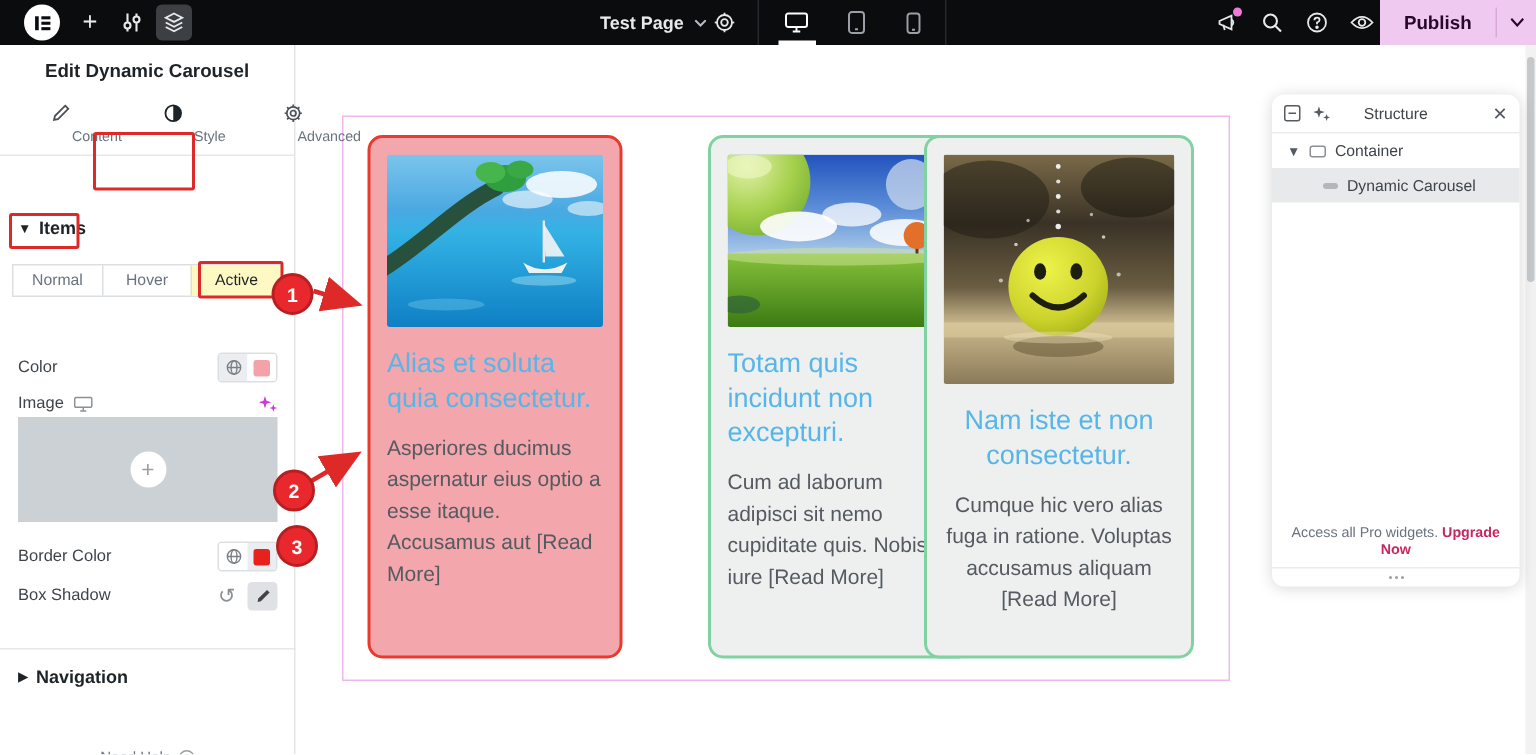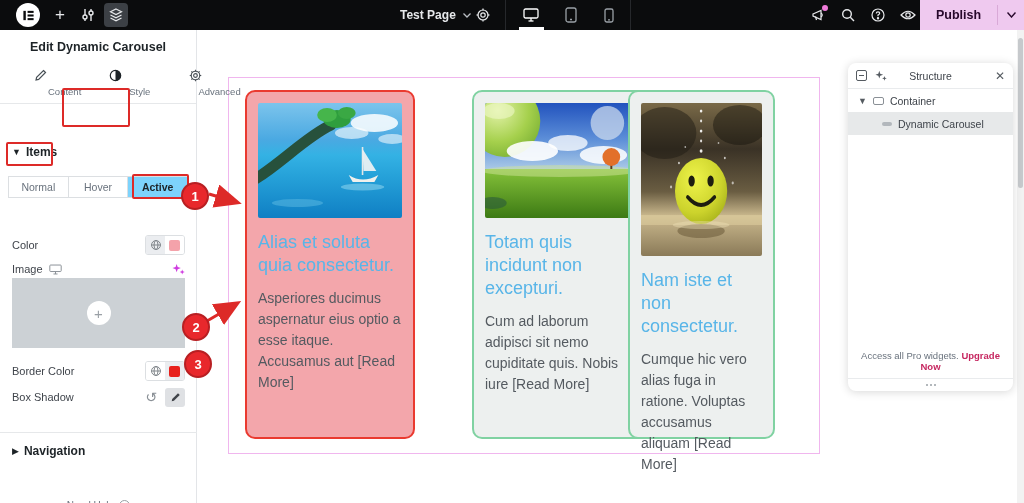--- a/index.html
+++ b/index.html
@@ -37,21 +37,21 @@
   .panel-title { text-align:center; padding:10px 0 8px; font-size:12.5px; font-weight:700; color:#1d2327; }
   .panel-tabs { display:flex; height:42px; border-bottom:1px solid #e6e8ea; }
   .ptab { flex:1; display:flex; flex-direction:column; align-items:center; justify-content:center; gap:3px; cursor:pointer; }
   .ptab .ptab-label { font-size:9.5px; color:#69727d;margin-left:48px; }
   .ptab .ptab-icon { height:14px; display:flex; align-items:center; justify-content:center; color:#495157; font-size:13px; line-height:14px; }
   .items-header { position:absolute; left:12px; top:115px; display:flex; align-items:center; gap:5px; font-size:12px; font-weight:700; color:#1d2327; cursor:pointer; }
   .caret { font-size:9px; color:#1d2327; }
   .state-tabs { position:absolute; left:8px; top:146px; width:180px; height:22px; display:flex; border:1px solid #dcdfe2; background:#fff; }
   .stab { flex:1; display:flex; align-items:center; justify-content:center; font-size:10.5px; color:#69727d; border-left:1px solid #dcdfe2; cursor:pointer; }
   .stab:first-child { border-left:none; }
-  .stab.active { background:#7dd3fc; color:#1d2327;font-weight:bold; }
+  .stab.active { background:#fef9c3; color:#1d2327; }
   .ctrl-row { position:absolute; left:12px; width:173px; display:flex; align-items:center; justify-content:space-between; height:20px; }
   .ctrl-label { font-size:11px; color:#3f444b; display:flex; align-items:center; gap:6px; }
   .seg { display:flex; border:1px solid #dcdfe2; border-radius:3px; overflow:hidden; }
   .seg-cell { width:19px; height:18px; display:flex; align-items:center; justify-content:center; background:#fff; cursor:pointer; }
   .seg-cell.dim { background:#ebedf0; }
   .swatch { width:11px; height:11px; border-radius:2px; }
   .img-placeholder { position:absolute; left:12px; top:248px; width:173px; height:70px; background:#ccd1d5; display:flex; align-items:center; justify-content:center; cursor:pointer; }
   .img-plus { width:24px; height:24px; border-radius:50%; background:#fff; color:#9aa0a6; font-size:15px; display:flex; align-items:center; justify-content:center; }
   .undo-btn { color:#8a9096; font-size:14px; margin-right:8px; cursor:pointer; }
   .pencil-btn { width:20px; height:19px; background:#dfe1e4; border-radius:3px; display:flex; align-items:center; justify-content:center; cursor:pointer; }
@@ -65,21 +65,21 @@
   .section-outline { position:absolute; left:31px; top:47px; width:592px; height:377px; border:1px solid #f0b6ee; }
   .card { position:absolute; top:60px; height:349px; border-radius:10px; padding:11px; cursor:pointer; }
   .card.active { background:#f3a6ab; border:2px solid #ea3a30; }
   .card.normal { background:#edf0ef; border:2px solid #80d2a2; }
   .card-img { width:100%; border-radius:2px; overflow:hidden; position:relative; }
   .card-img svg { display:block; width:100%; height:100%; }
   .card-title { font-size:18px; font-weight:400; color:#58b5e8; line-height:1.28; margin-top:13px; }
   .card-body { font-size:14px; color:#545a60; line-height:1.5; margin-top:11px; }
   .card1 { left:48px; width:170px; }
   .card2 { left:231px; width:177px;margin-left:44px; }
-  .card3 { left:431px; width:147px; }
+  .card3 { left:419px; width:180px;text-align:center; }
   .card1 .card-img { height:115px; } .card2 .card-img { height:115px; } .card3 .card-img { height:153px; }
 
   
   .structure { position:absolute; left:848px; top:63px; width:165px; height:328px; background:#fff; border-radius:8px; box-shadow:0 1px 10px rgba(0,0,0,.16); display:flex; flex-direction:column; z-index:20; }
   .structure-head { height:26px; display:flex; align-items:center; padding:0 8px; gap:8px; border-bottom:1px solid #e9ebed; position:relative; }
   .structure-title { position:absolute; left:0; right:0; text-align:center; font-size:10.5px; color:#3f444b; pointer-events:none; }
   .sq-minus { width:11px; height:11px; border:1.2px solid #555b61; border-radius:2px; display:flex; align-items:center; justify-content:center; cursor:pointer; }
   .sq-minus i { display:block; width:5px; height:1.3px; background:#555b61; }
   .structure-close { margin-left:auto; color:#555b61; font-size:12px; cursor:pointer; z-index:1; }
   .tree-row { height:23px; display:flex; align-items:center; gap:6px; padding:0 10px; font-size:10.5px; color:#3f444b; cursor:pointer; }

